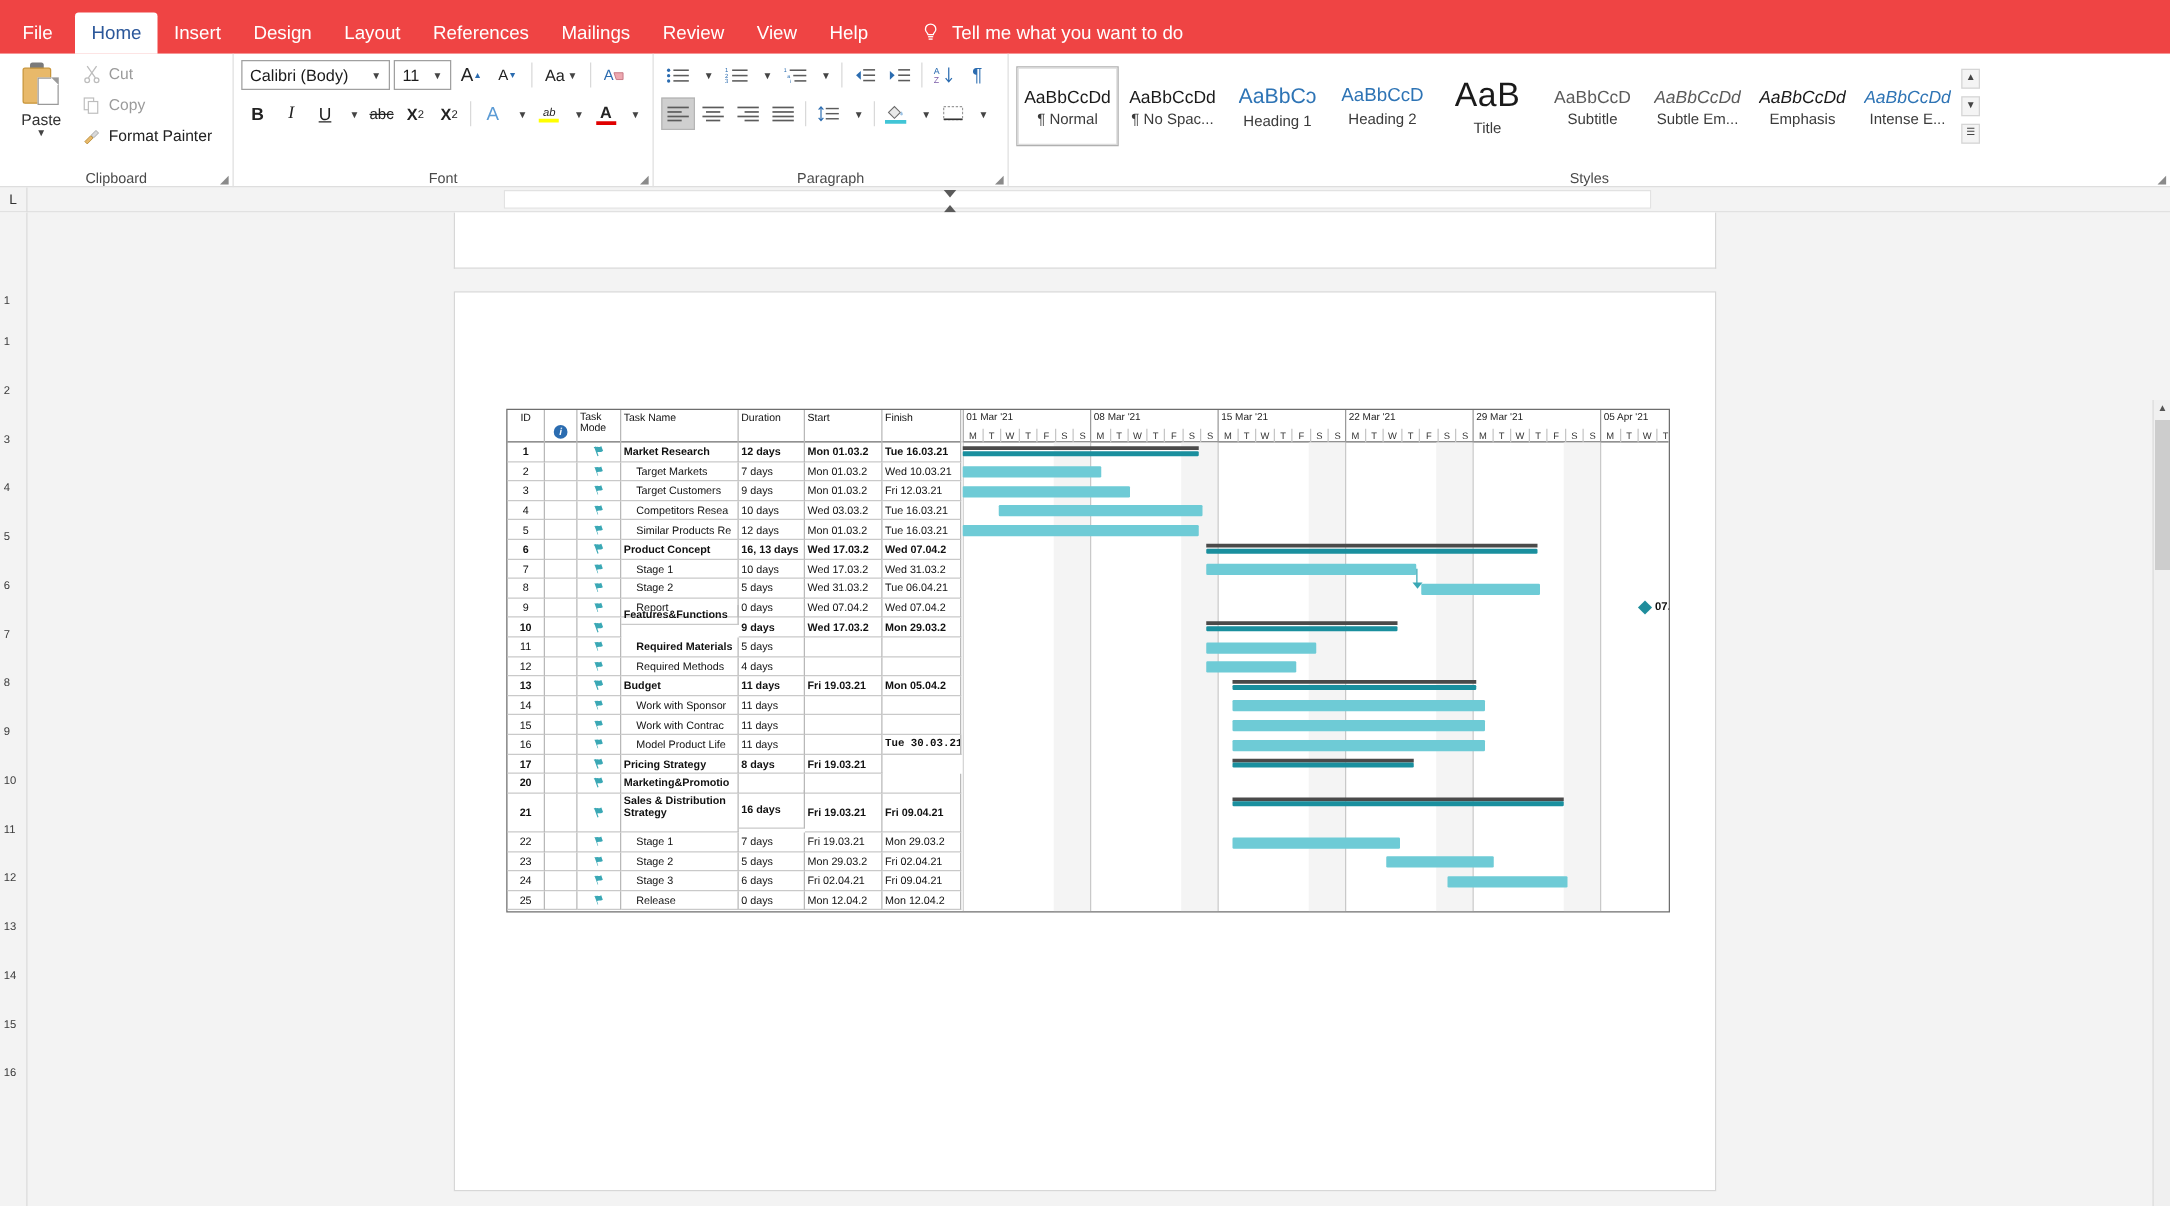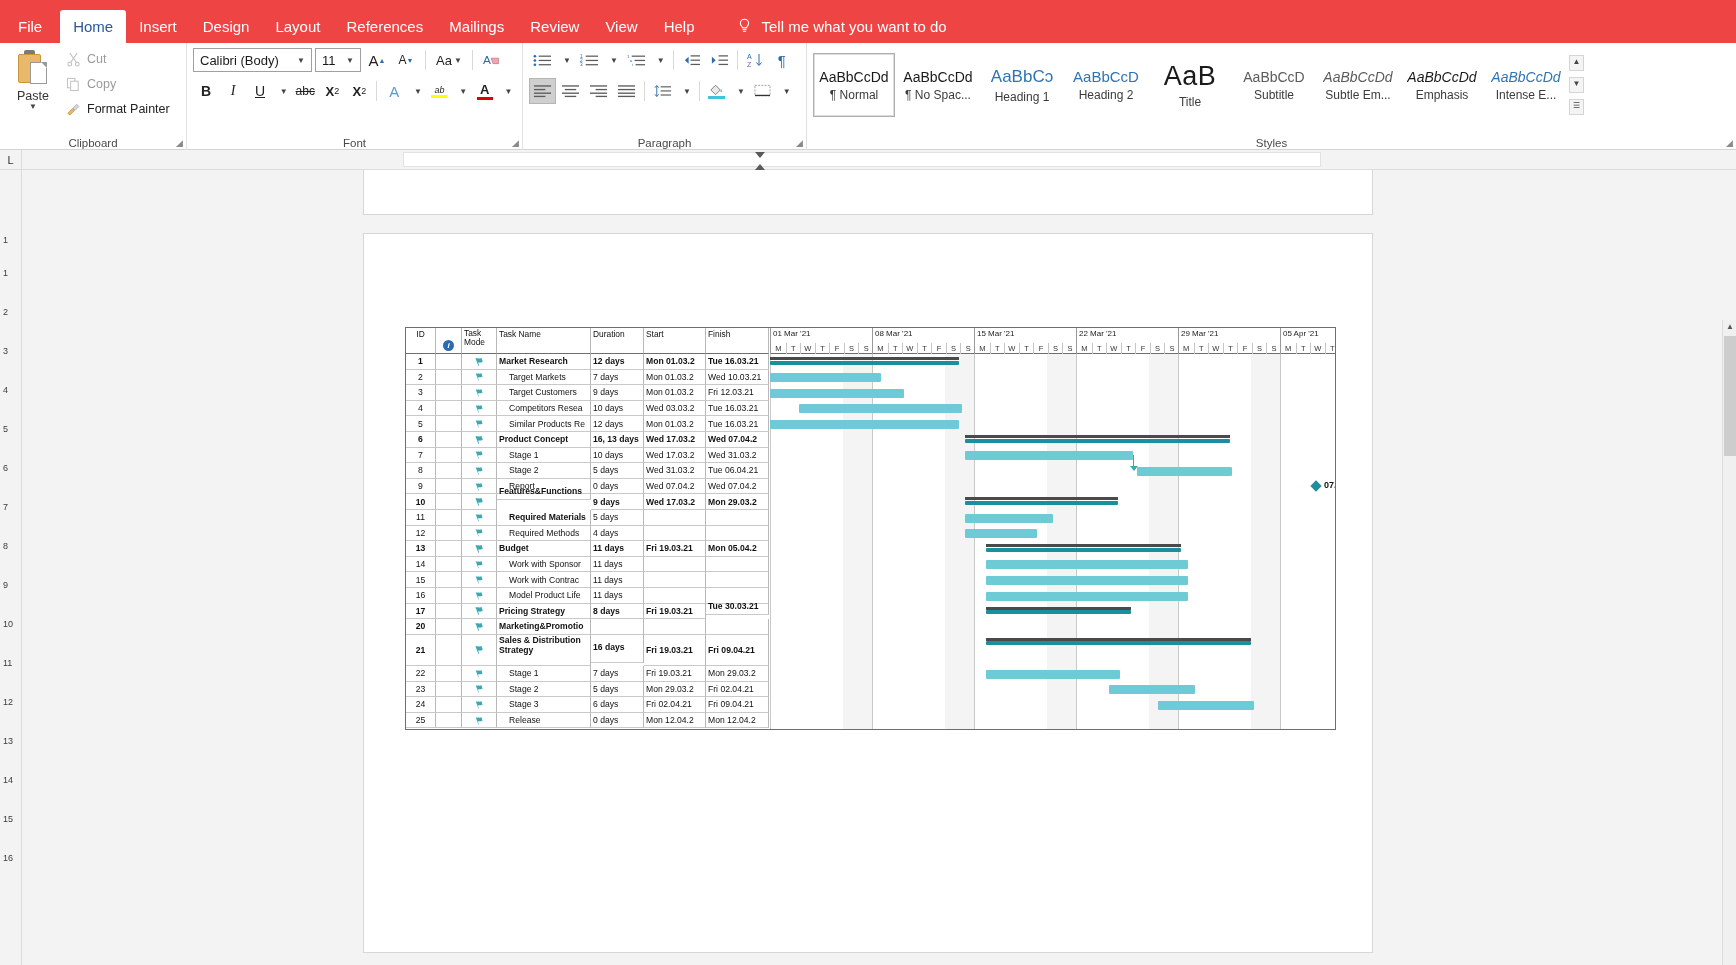--- a/index.html
+++ b/index.html
@@ -725,21 +725,21 @@
             <div class="gcell " style="position: absolute; left: 238px; top: 260px; width: 62px; height: 15.6px;"></div>
             <div class="gcell " style="position: absolute; left: 300px; top: 260px; width: 63px; height: 15.6px;"></div>
             <div class="gcell ctr bold" style="position: absolute; left: 0px; top: 275.6px; width: 30px; height: 15.6px;">17</div>
             <div class="gcell ctr bold" style="position: absolute; left: 30px; top: 275.6px; width: 26px; height: 15.6px;"></div>
             <div class="gcell ctr bold" style="position: absolute; left: 56px; top: 275.6px; width: 35px; height: 15.6px;">
               <span class="pin" style="transform: rotate(-20deg);">⚑</span>
             </div>
             <div class="gcell  bold" style="position: absolute; left: 91px; top: 275.6px; width: 94px; height: 15.6px; padding-left: 2px; white-space: normal; line-height: 10px; align-items: center; font-size: 8.6px;">Pricing Strategy</div>
             <div class="gcell  bold" style="position: absolute; left: 185px; top: 275.6px; width: 53px; height: 15.6px;">8 days</div>
             <div class="gcell  bold" style="position: absolute; left: 238px; top: 275.6px; width: 62px; height: 15.6px;">Fri 19.03.21</div>
-            <div class="gcell  bold" style="position: absolute; left: 300px; top: 271px; width: 63px; height: 15.6px;">Tue 30.03.21</div>
+            <div class="gcell  bold" style="position: absolute; left: 300px; top: 260px; width: 63px; height: 15.6px; font-family: Liberation Mono, monospace;">Tue 30.03.21</div>
             <div class="gcell ctr bold" style="position: absolute; left: 0px; top: 291.2px; width: 30px; height: 15.6px;">20</div>
             <div class="gcell ctr bold" style="position: absolute; left: 30px; top: 291.2px; width: 26px; height: 15.6px;"></div>
             <div class="gcell ctr bold" style="position: absolute; left: 56px; top: 291.2px; width: 35px; height: 15.6px;">
               <span class="pin" style="transform: rotate(-20deg);">⚑</span>
             </div>
             <div class="gcell  bold" style="position: absolute; left: 91px; top: 291.2px; width: 94px; height: 15.6px; padding-left: 2px; white-space: normal; line-height: 10px; align-items: center; font-size: 8.6px;">Marketing&amp;Promotio</div>
             <div class="gcell  bold" style="position: absolute; left: 185px; top: 291.2px; width: 53px; height: 15.6px;"></div>
             <div class="gcell  bold" style="position: absolute; left: 238px; top: 291.2px; width: 62px; height: 15.6px;"></div>
             <div class="gcell  bold" style="position: absolute; left: 300px; top: 291.2px; width: 63px; height: 15.6px;"></div>
             <div class="gcell ctr bold" style="position: absolute; left: 0px; top: 306.8px; width: 30px; height: 31.2px;">21</div>

